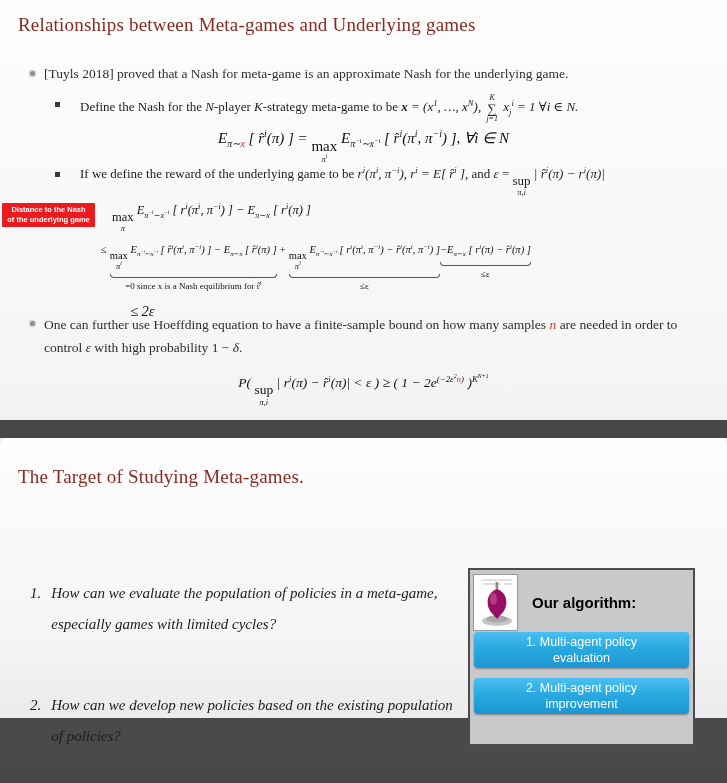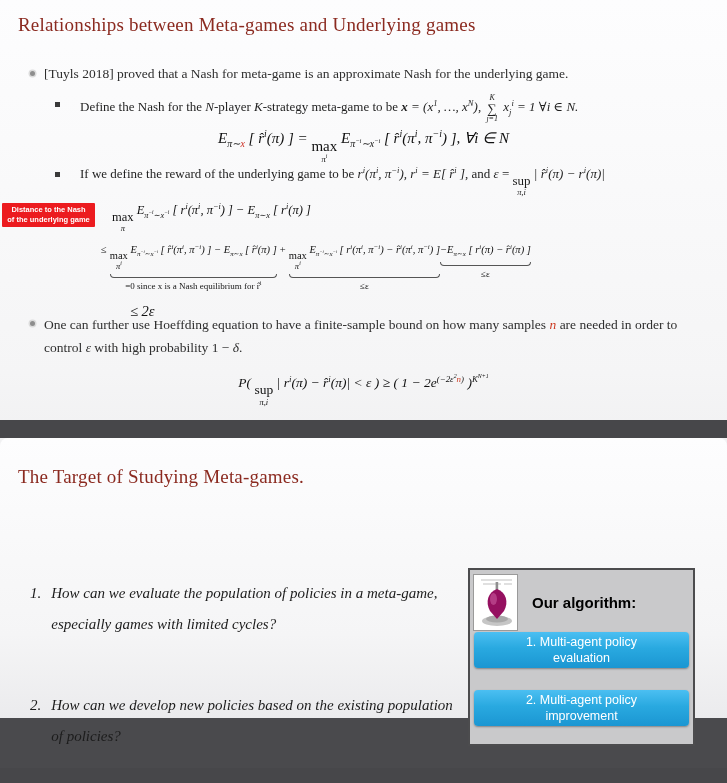--- a/index.html
+++ b/index.html
@@ -89,21 +89,21 @@
     border:1px solid #9a9a9a; overflow:hidden; }
   .algo-title { font-family:"Liberation Sans","DejaVu Sans",sans-serif;
     font-weight:bold; font-size:15px; color:#000; margin-left:14px; }
   .algo-btn { position:absolute; left:4px; right:4px; height:36px;
     background:linear-gradient(180deg,#4bbff2 0%,#29a9e0 45%,#1b96d2 100%);
     color:#fff; font-family:"Liberation Sans","DejaVu Sans",sans-serif;
     font-weight:normal; font-size:12.5px; line-height:1.3;
     display:flex; align-items:center; justify-content:center; text-align:center;
     padding:0 26px; border-radius:4px; box-shadow:0 1px 2px rgba(0,0,0,0.35); }
   #algo-btn-1 { top:62px; }
-  #algo-btn-2 { top:120px; }
+  #algo-btn-2 { top:108px; }
 </style>
 </head>
 <body>
 
 <section class="page" id="page1">
   <h1 class="slide-title" id="slide1-title">Relationships between Meta-games and Underlying games</h1>
 
   <div class="b1" id="bullet-tuyls">
     <span class="dot"></span>
     <span>[Tuyls 2018] proved that a Nash for meta-game is an approximate Nash for the underlying game.</span>

